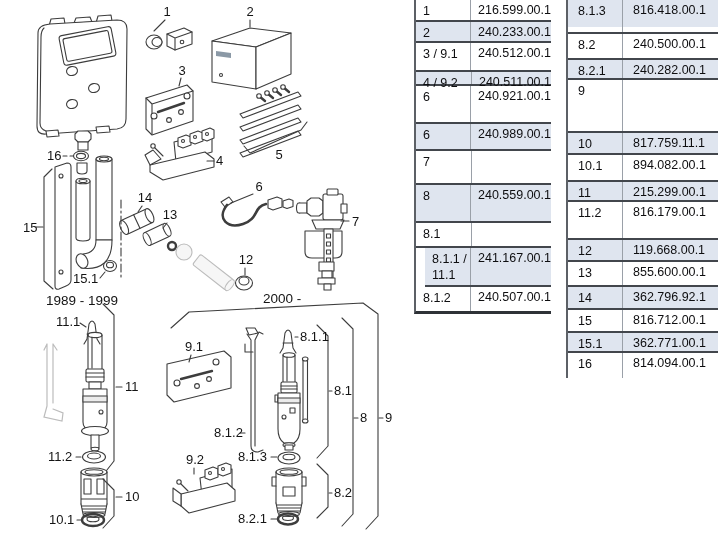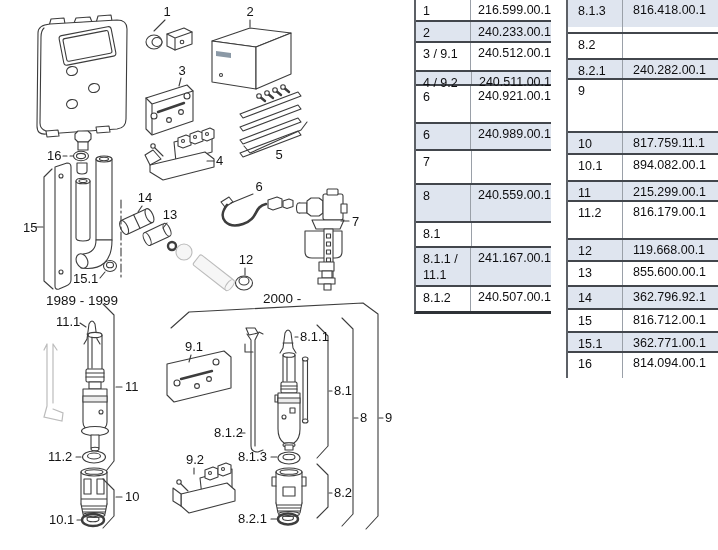--- a/index.html
+++ b/index.html
@@ -388,36 +388,37 @@
     <div class="prow" style="height: 34px;">
       <div class="ref">7</div>
     </div>
     <div class="prow" style="height: 38px;">
       <div class="ref">8</div>
       <div class="pnum">240.559.00.1</div>
     </div>
     <div class="prow" style="height: 25px;">
       <div class="ref">8.1</div>
     </div>
-    <div class="prow" style="height: 39px;">
+    <div class="prow" style="height: 39px; margin-left: 9px;">
       <div class="ref">8.1.1 / 11.1</div>
       <div class="pnum">241.167.00.1</div>
     </div>
     <div class="prow" style="height: 24px;">
       <div class="ref">8.1.2</div>
       <div class="pnum">240.507.00.1</div>
     </div>
   </div>
 <div id="table-right" class="ptable">
     <div class="prow" style="height: 34px;">
       <div class="ref">8.1.3</div>
       <div class="pnum">816.418.00.1</div>
     </div>
     <div class="prow" style="height: 26px;">
       <div class="ref">8.2</div>
+      <div class="pnum">240.500.00.1</div>
     </div>
     <div class="prow" style="height: 20px;">
       <div class="ref">8.2.1</div>
       <div class="pnum">240.282.00.1</div>
     </div>
     <div class="prow" style="height: 53px;">
       <div class="ref">9</div>
     </div>
     <div class="prow" style="height: 22px;">
       <div class="ref">10</div>

